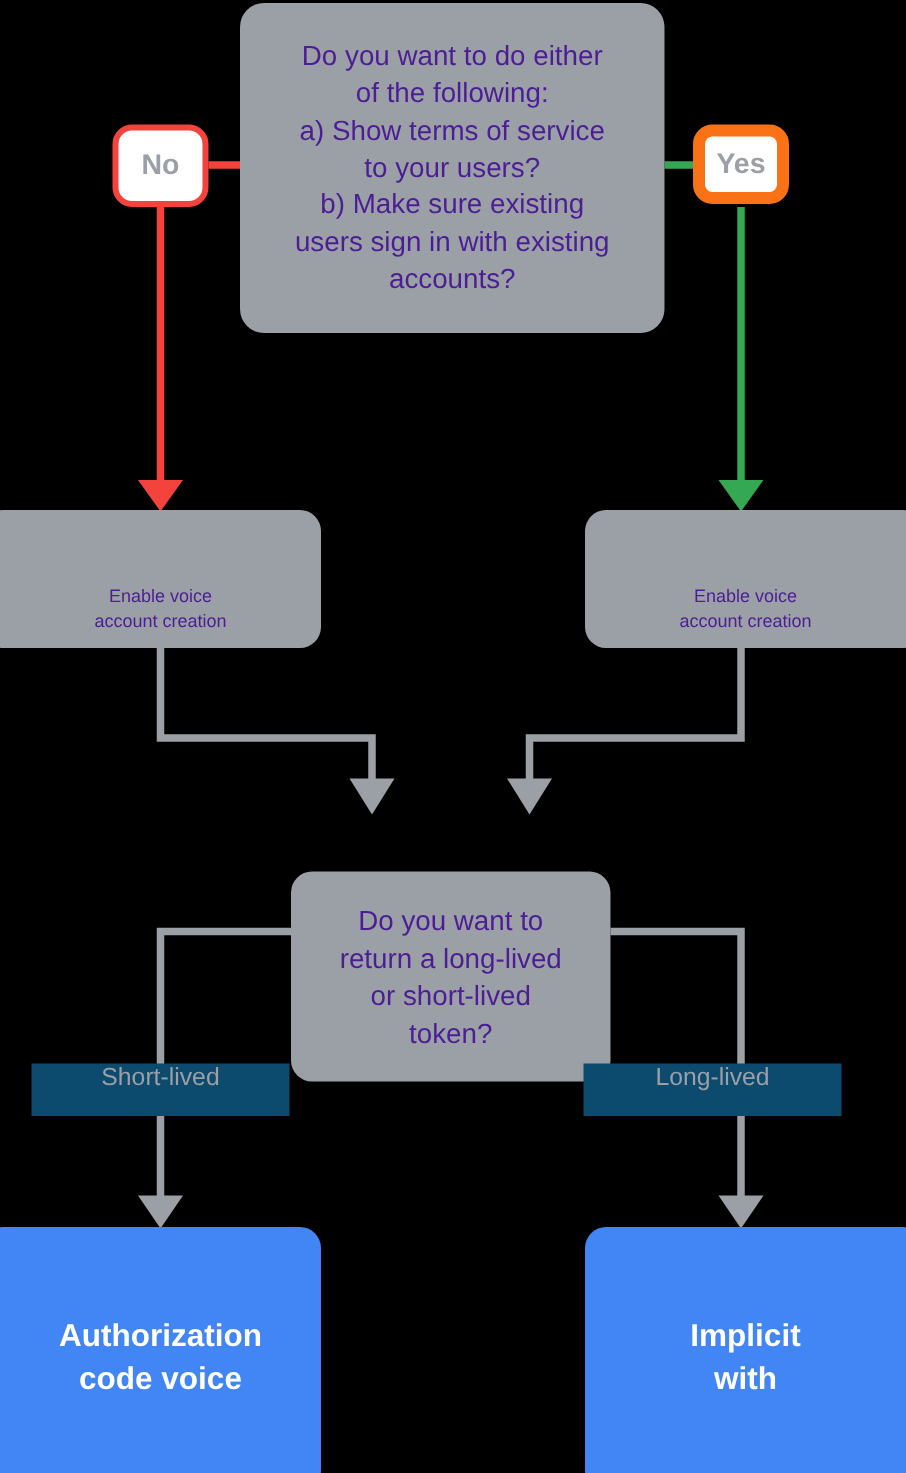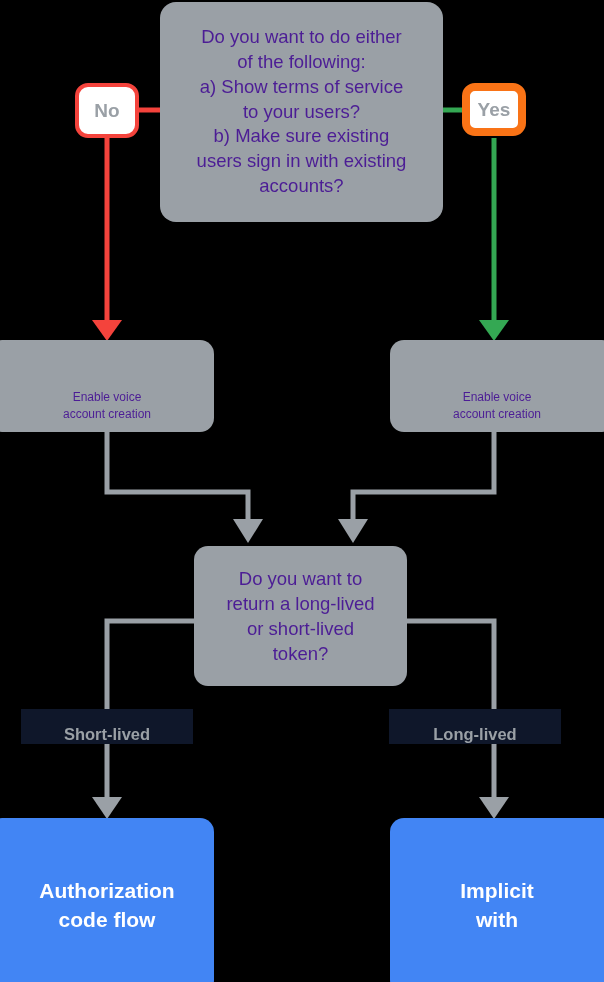--- a/index.html
+++ b/index.html
@@ -79,21 +79,21 @@
     font-size: 12px;
     line-height: 1.40;
     margin-top: 39px;
   }
   #node-enable .node-text { padding-left: 12px; }
   #node-disable .node-text { padding-right: 12px; }
 
   
   #node-token {
     left: 194px;
-    top: 546px;
+    top: 581px;
     width: 213px;
     height: 140px;
   }
   #node-token .node-text {
     font-size: 18.5px;
     line-height: 1.36;
   }
 
   
   #node-auth {
@@ -141,26 +141,26 @@
     top: 83px;
     width: 64px;
     height: 53px;
     border: 8px solid #f97316;
   }
 
   
   .edge-label {
     position: absolute;
     box-sizing: border-box;
-    background: #0f172a;
+    background: #0c4a6e;
     display: flex;
-    align-items: flex-end;
+    align-items: flex-start;
     justify-content: center;
     font-size: 16.5px;
-    font-weight: bold;
+    font-weight: normal;
     color: #9aa0a6;
   }
   #label-short {
     left: 21px;
     top: 709px;
     width: 172px;
     height: 35px;
   }
   #label-long {
     left: 389px;
@@ -234,21 +234,21 @@
 
   <div class="edge-label" id="label-short">
     <span>Short-lived</span>
   </div>
   <div class="edge-label" id="label-long">
     <span>Long-lived</span>
   </div>
 
   <div class="node node-blue" id="node-auth">
     <span class="node-text">Authorization
-code flow</span>
+code voice</span>
   </div>
 
   <div class="node node-blue" id="node-implicit">
     <span class="node-text">Implicit
 with</span>
   </div>
 
 </div>
 
 </body></html>

